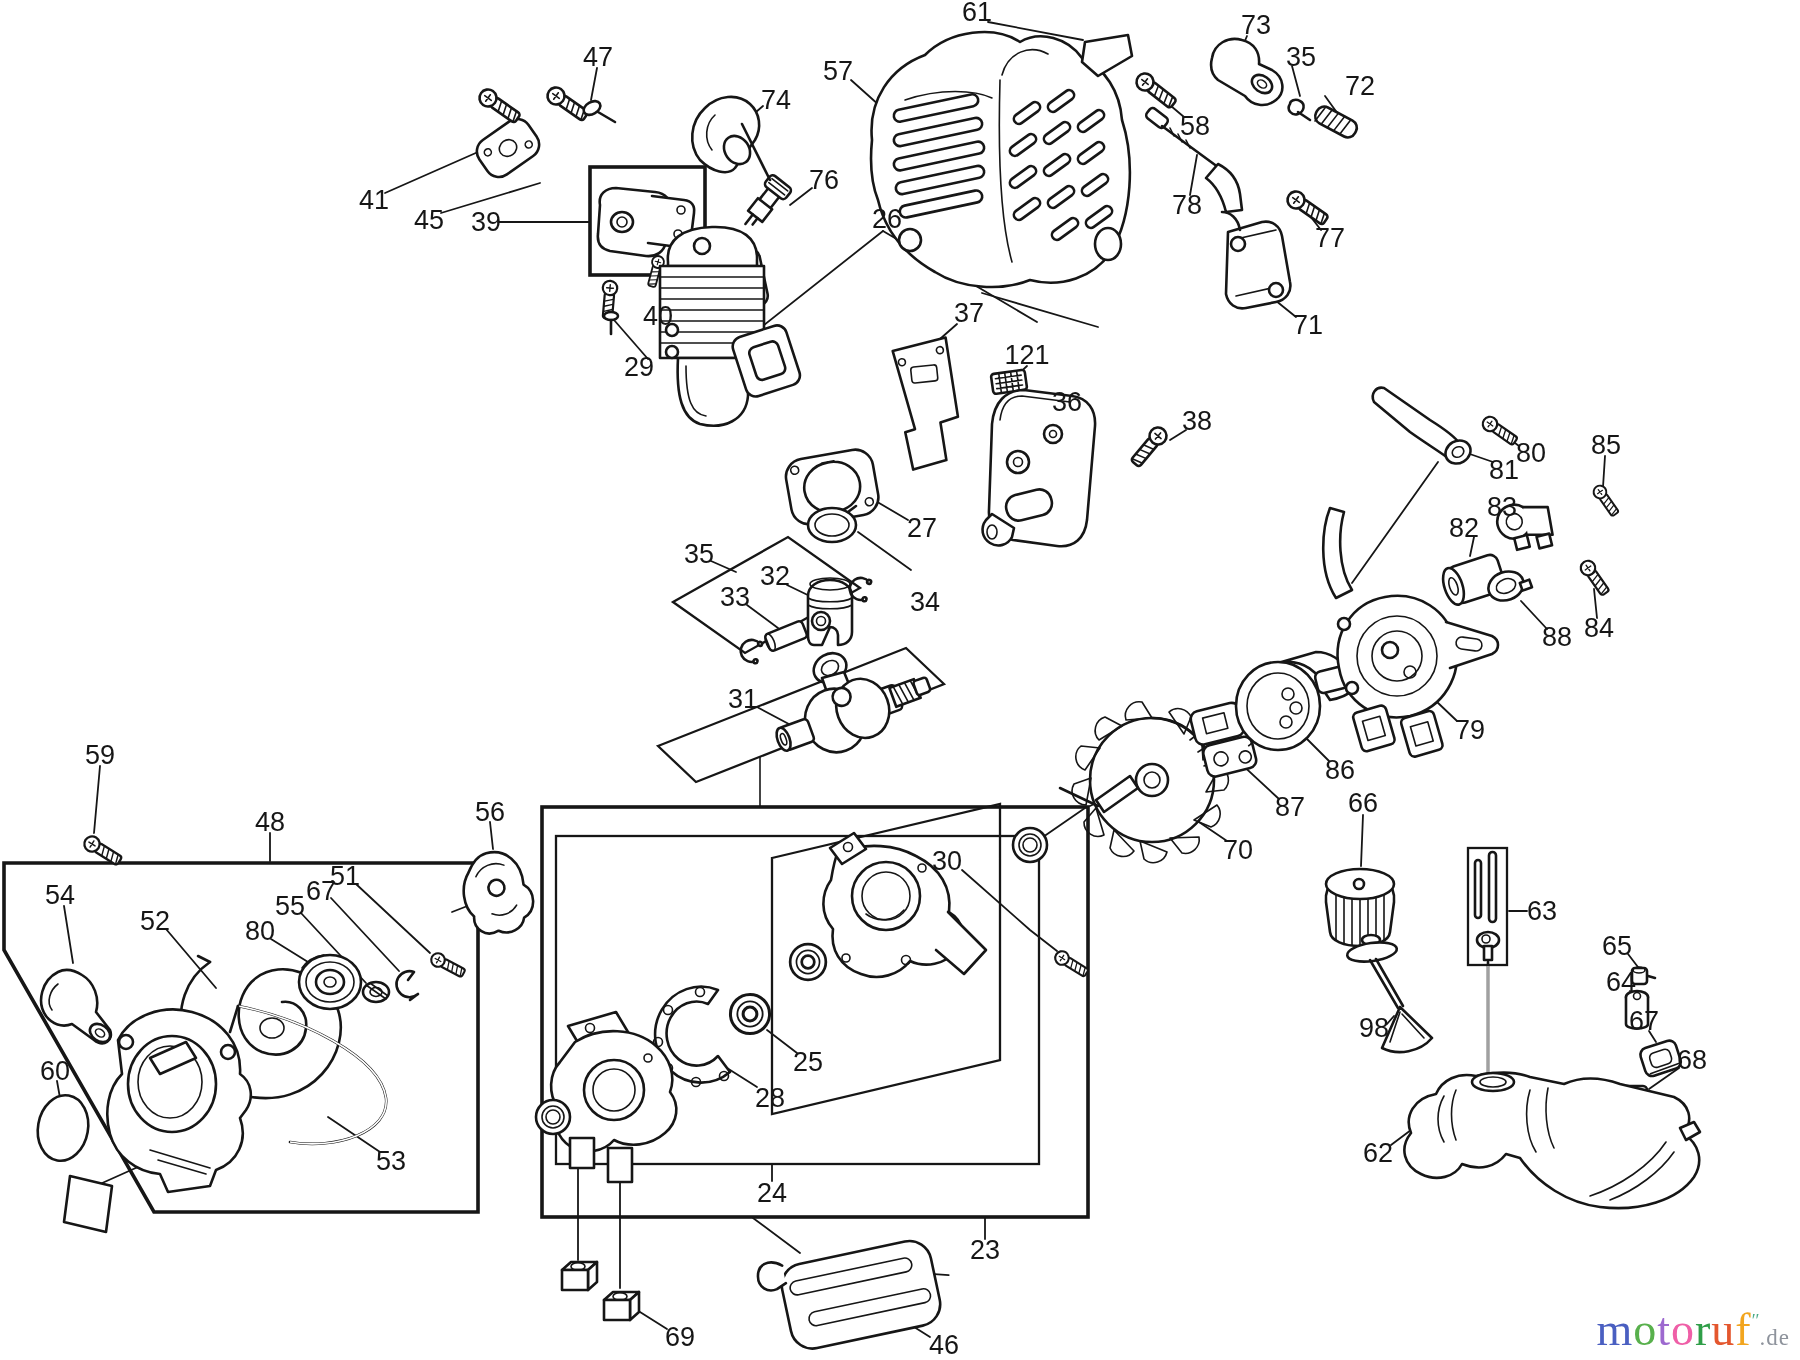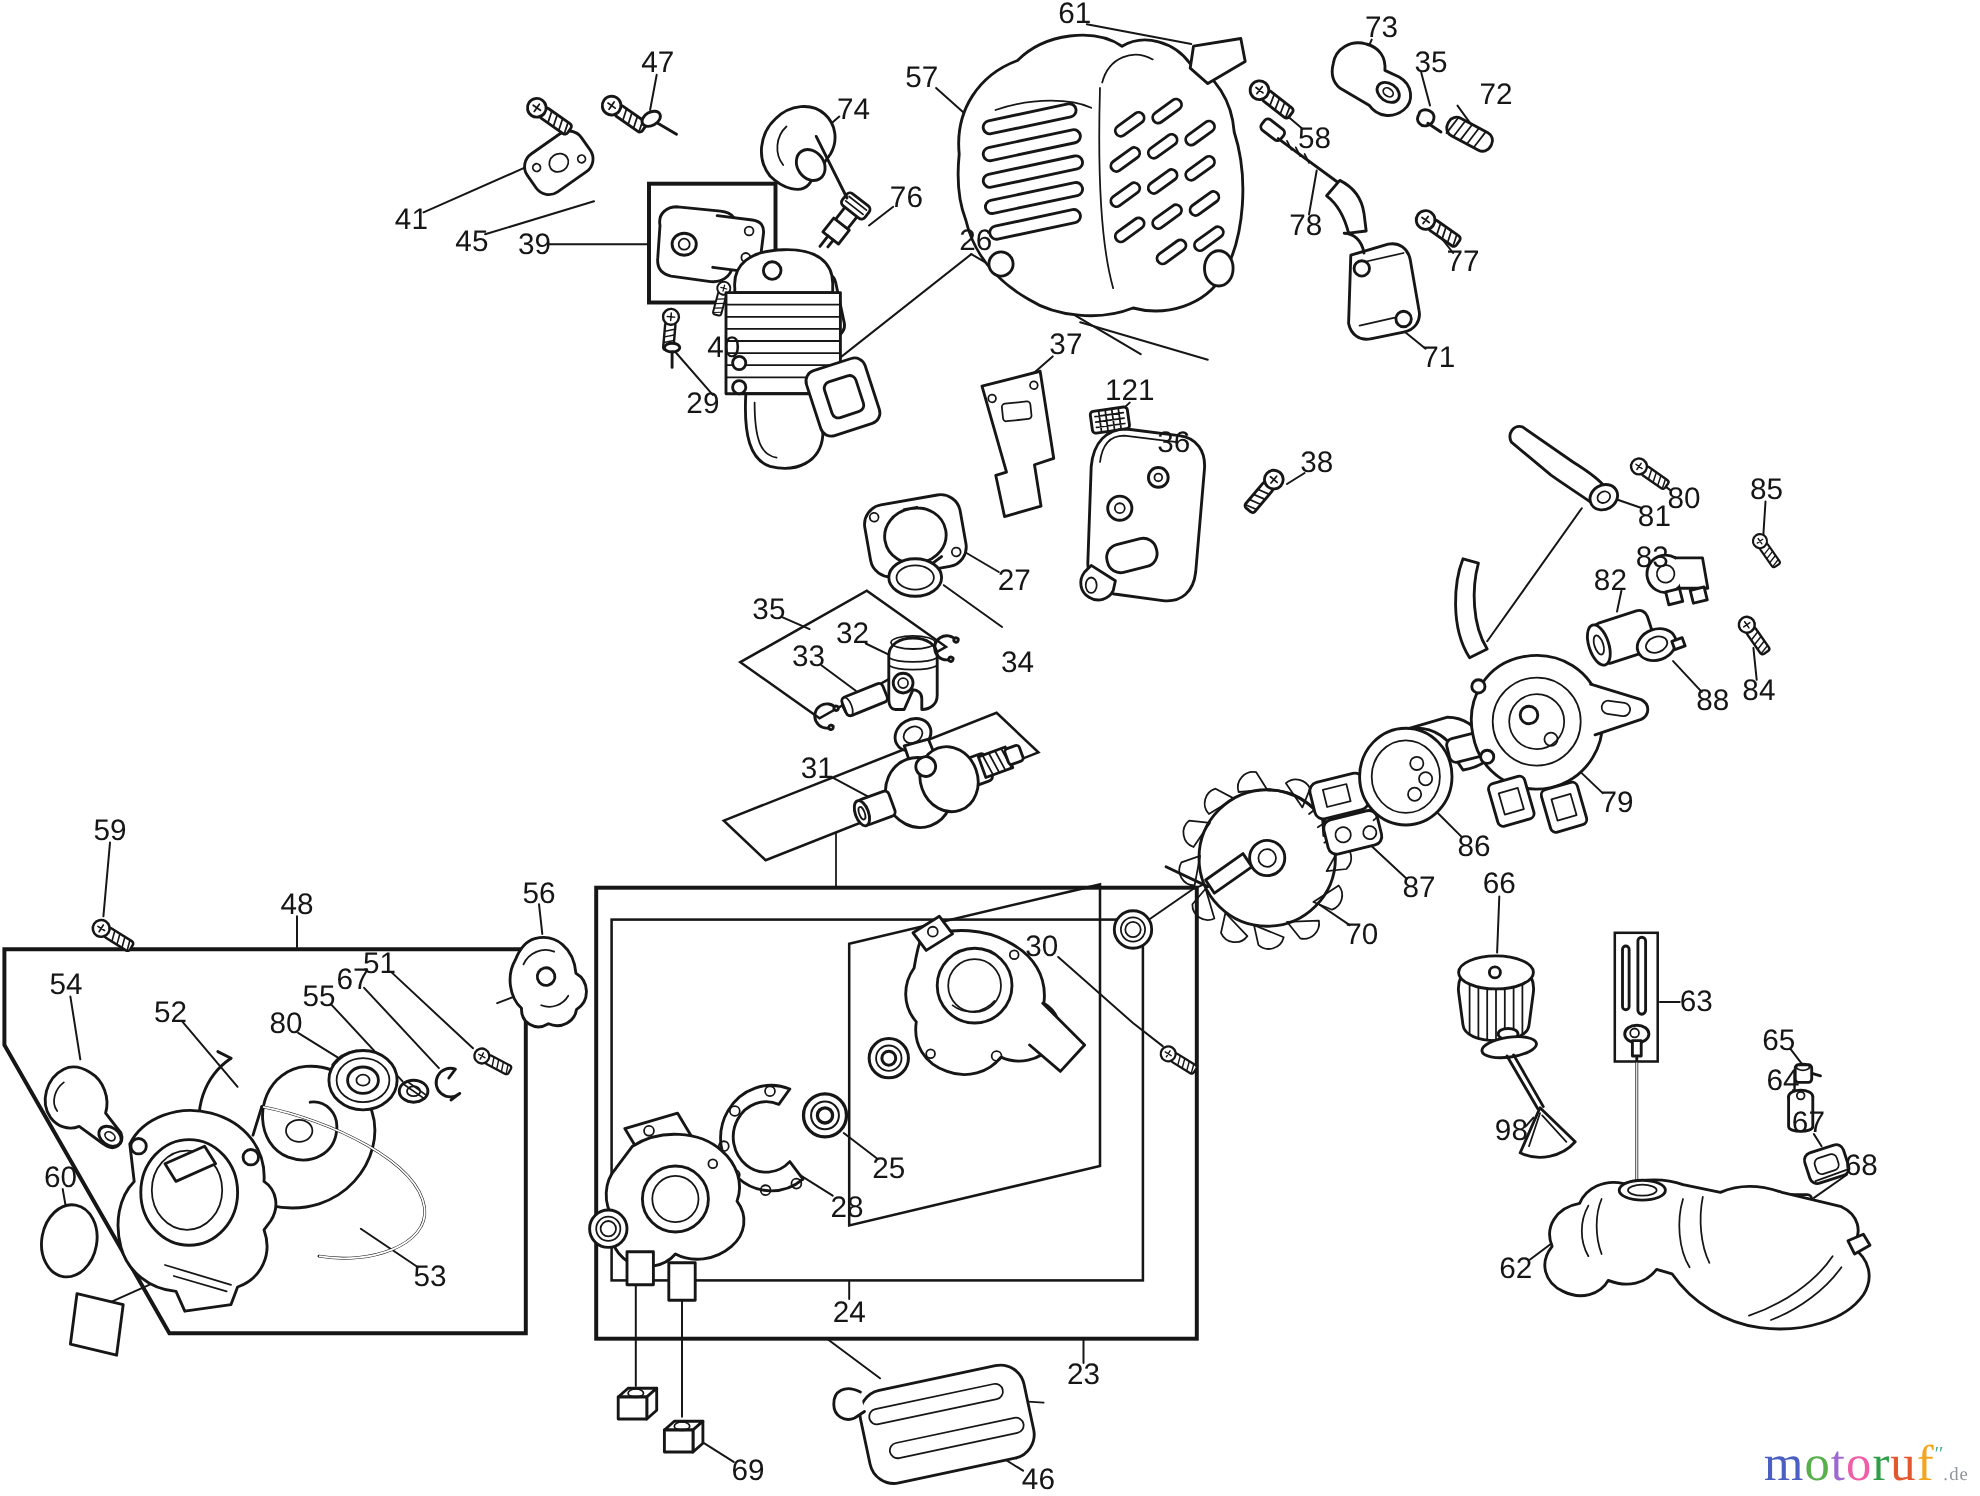--- a/index.html
+++ b/index.html
@@ -9,21 +9,21 @@
   .s{fill:none;stroke:#161616;stroke-width:2.6;stroke-linecap:round;stroke-linejoin:round;}
   .w{fill:#ffffff;stroke:#161616;stroke-width:2.6;stroke-linecap:round;stroke-linejoin:round;}
   .t{fill:none;stroke:#161616;stroke-width:1.6;stroke-linecap:round;stroke-linejoin:round;}
   .ld{fill:none;stroke:#161616;stroke-width:1.8;stroke-linecap:round;}
   .bx{fill:none;stroke:#161616;stroke-width:3.6;stroke-linejoin:miter;}
   .bx2{fill:none;stroke:#161616;stroke-width:2.3;stroke-linejoin:miter;}
   .lbl{position:absolute;transform:translate(-50%,-50%);font-size:27px;color:#161616;
        white-space:nowrap;line-height:1;}
   .wm{position:absolute;right:10px;bottom:4px;font-family:"Liberation Serif",serif;
       font-size:46px;letter-spacing:1px;}
-  .wm .tld{font-size:17px;}
+  .wm .tld{font-size:23px;}
   .wm .tick{font-size:18px;vertical-align:18px;letter-spacing:0;}
 </style>
 </head>
 <body>
 
 <div id="stage">
 
 <svg width="1800" height="1360" viewBox="0 0 1800 1360">
   <defs>
     <g id="screw">

